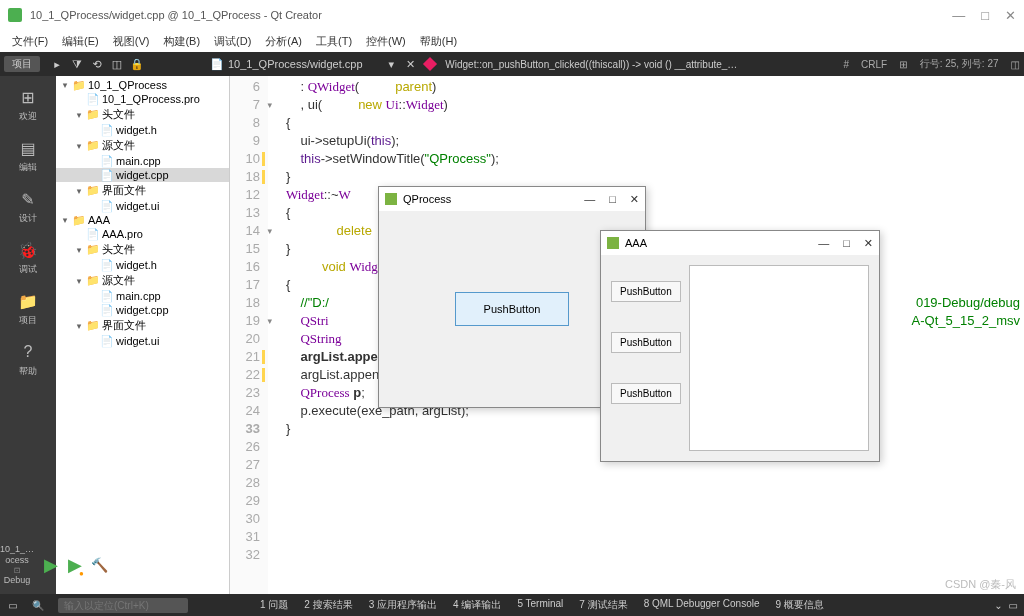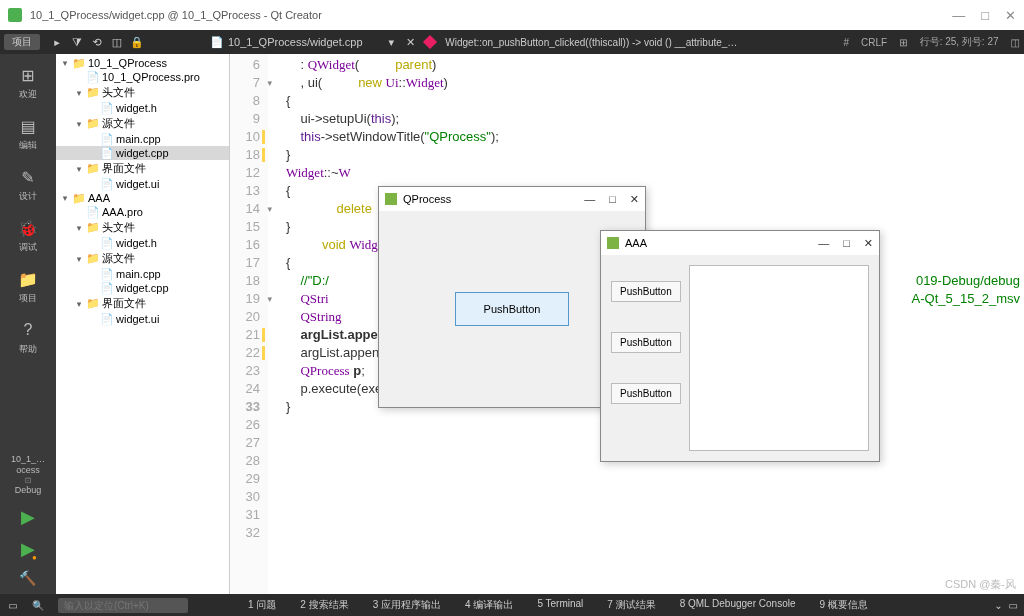--- a/index.html
+++ b/index.html
@@ -45,21 +45,21 @@
 .this-kw { color: #5b1a8e; }
 .bold-line { font-weight: bold; }
 .app-win { position: absolute; background: #f0f0f0; border: 1px solid #888; box-shadow: 2px 2px 8px rgba(0,0,0,.2); font-family: "Segoe UI", sans-serif; font-size: 11px; }
 .app-win-title { height: 24px; display: flex; align-items: center; padding: 0 6px; background: #fff; }
 .app-win-title-icon { width: 12px; height: 12px; background: #7cb342; margin-right: 6px; }
 .app-win-title-text { flex: 1; }
 .app-win-btns { display: flex; gap: 14px; font-size: 11px; color: #333; }
 .app-win-body { background: #f0f0f0; padding: 10px; }
 .push-btn { background: #e1f0fb; border: 1.5px solid #5599cc; padding: 10px 28px; font-size: 11px;}
 .push-btn2 { background: #f8f8f8; border: 1px solid #bbb; padding: 4px 8px; font-size: 10px; }
-.run-controls { position: absolute; left: 0; bottom: 28px; width: 56px; background: #3a3a3a; display: flex; flex-direction: column; align-items: center; gap: 10px; padding: 8px 0; color: #bbb; font-size: 9px; }
+.run-controls { position: absolute; left: 0; bottom: 28px; width: 56px; background: #3a3a3a; display: flex; flex-direction: row; align-items: center; gap: 10px; padding: 8px 0; color: #bbb; font-size: 9px; }
 .run-controls .play { color: #4CAF50; font-size: 18px; }
 .run-controls .hammer { color: #a98; font-size: 14px; }
 .statusbar { height: 22px; background: #2b2b2b; color: #ccc; display: flex; align-items: center; font-size: 10px; padding: 0 6px; gap: 12px; }
 .statusbar .sb-icon { width: 14px; height: 14px; display: flex; align-items: center; justify-content: center; }
 .statusbar-search { background: #555; border: none; color: #ccc; padding: 2px 6px; font-size: 10px; width: 130px; border-radius: 2px; }
 .statusbar-right { margin-left: auto; display: flex; align-items: center; gap: 6px; }
 .watermark { position: absolute; right: 8px; bottom: 24px; color: rgba(120,120,120,.5); font-size: 11px; }
 .gutter-line { position: relative; }
 .yellow-mark::before { content:""; position:absolute; left:100%; margin-left:2px; top:2px; width:3px; height:14px; background:#ffd54f; }
 .code-overflow { color: #008000; position: absolute; right: 4px; }
@@ -72,20 +72,31 @@
   <div class="titlebar">
     <div class="titlebar-icon"></div>
     <div class="titlebar-text">10_1_QProcess/widget.cpp @ 10_1_QProcess - Qt Creator</div>
     <div class="titlebar-btns">
       <span>—</span>
       <span>□</span>
       <span>✕</span>
     </div>
   </div>
 
+  <div class="menubar" id="menubar">
+      <span class="menubar-item">文件(F)</span>
+      <span class="menubar-item">编辑(E)</span>
+      <span class="menubar-item">视图(V)</span>
+      <span class="menubar-item">构建(B)</span>
+      <span class="menubar-item">调试(D)</span>
+      <span class="menubar-item">分析(A)</span>
+      <span class="menubar-item">工具(T)</span>
+      <span class="menubar-item">控件(W)</span>
+      <span class="menubar-item">帮助(H)</span>
+    </div>
 
   <div class="toolbar">
     <span class="toolbar-label">项目</span>
     <span class="icon-box">▸</span>
     <span class="icon-box">⧩</span>
     <span class="icon-box">⟲</span>
     <span class="icon-box">◫</span>
     <span class="icon-box">🔒</span>
     <div class="tab-open">
       <span class="icon-box">📄</span>
@@ -265,21 +276,21 @@
     </div>
     <div class="play">▶</div>
     <div class="play" style="position:relative;">▶<span style="position:absolute;font-size:8px;color:#ff9800;bottom:-2px;right:-2px;">●</span></div>
     <div class="hammer">🔨</div>
   </div>
 
   <div class="statusbar">
     <span class="sb-icon">▭</span>
     <span class="sb-icon">🔍</span>
     <input class="statusbar-search" placeholder="输入以定位(Ctrl+K)" style="">
-    <div id="sb-items" style="display:flex;gap:24px;margin-left:48px;">
+    <div id="sb-items" style="display:flex;gap:16px;margin-left:60px;">
         <span>1 问题</span>
         <span>2 搜索结果</span>
         <span>3 应用程序输出</span>
         <span>4 编译输出</span>
         <span>5 Terminal</span>
         <span>7 测试结果</span>
         <span>8 QML Debugger Console</span>
         <span>9 概要信息</span>
       </div>
     <div class="statusbar-right">

